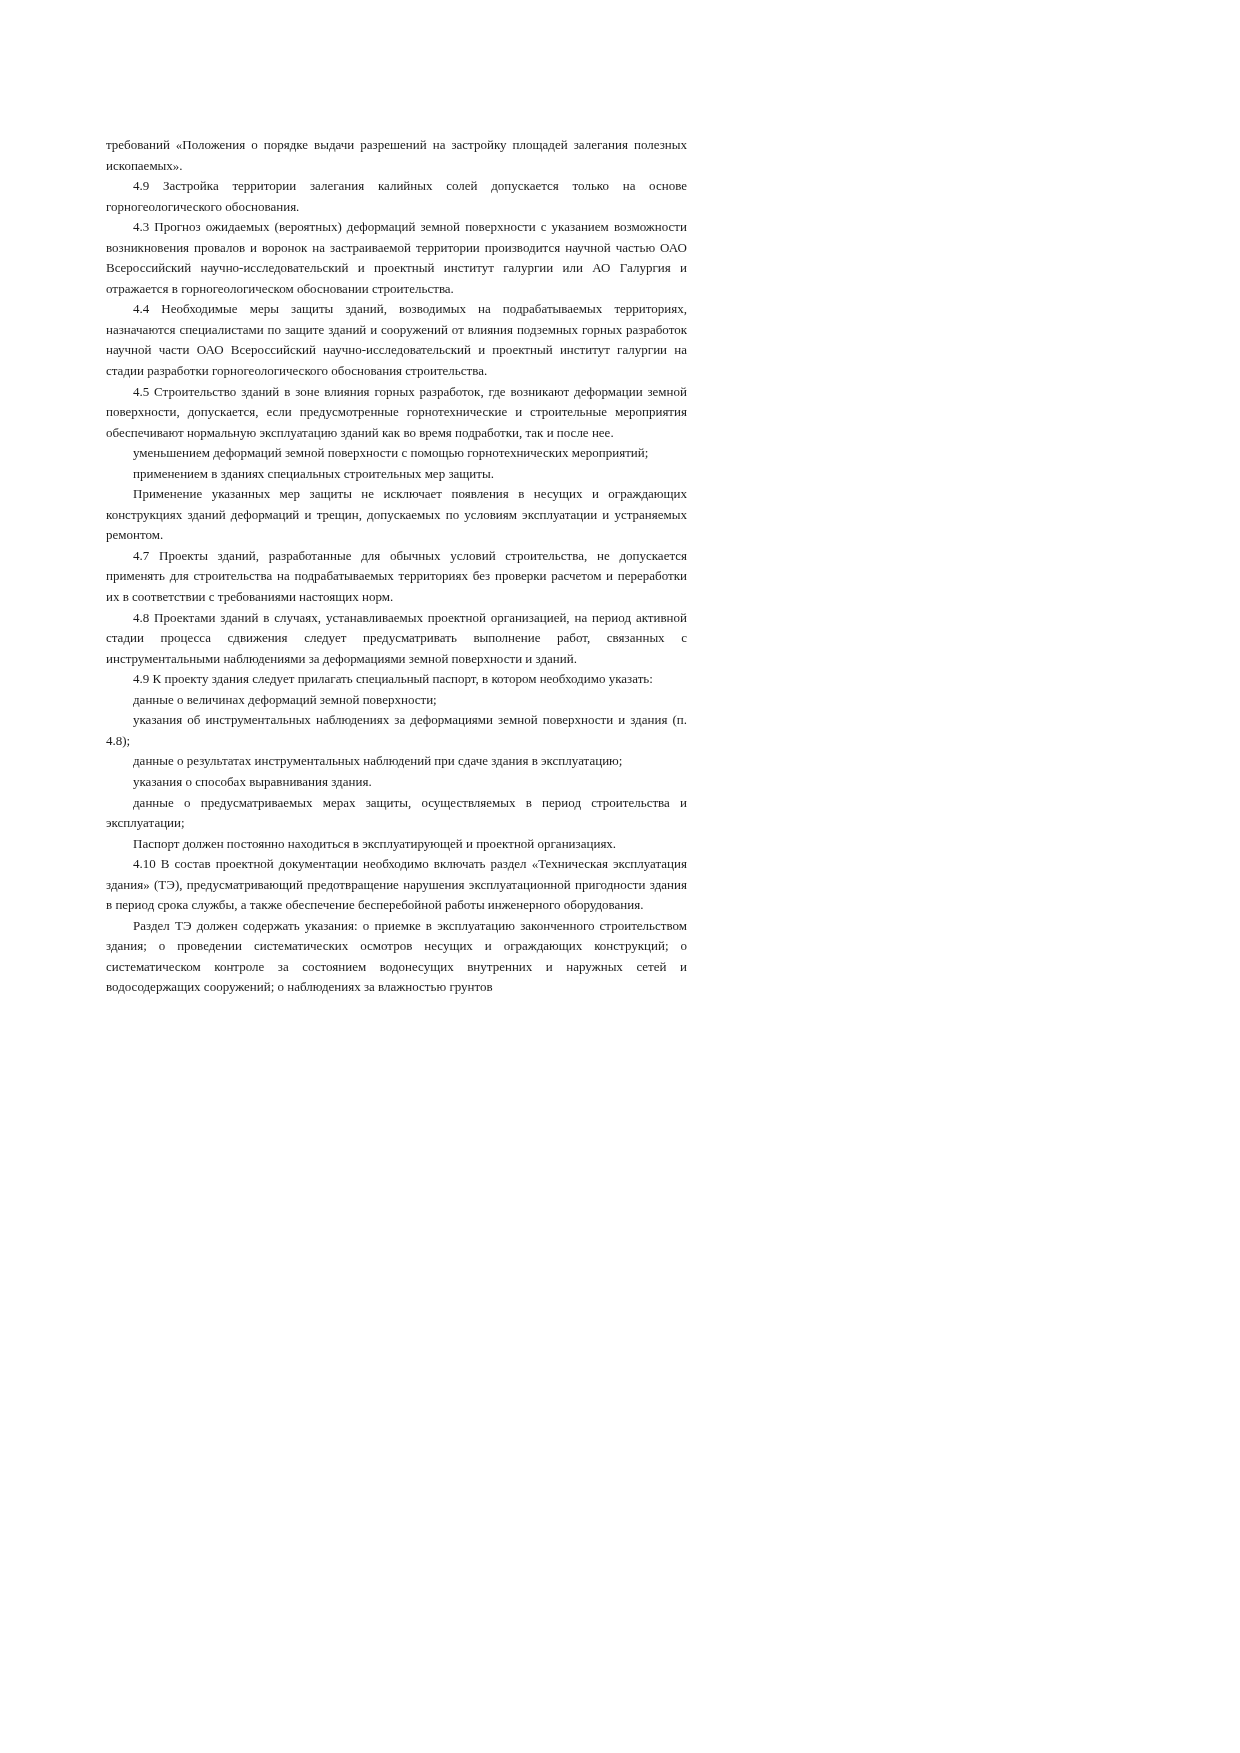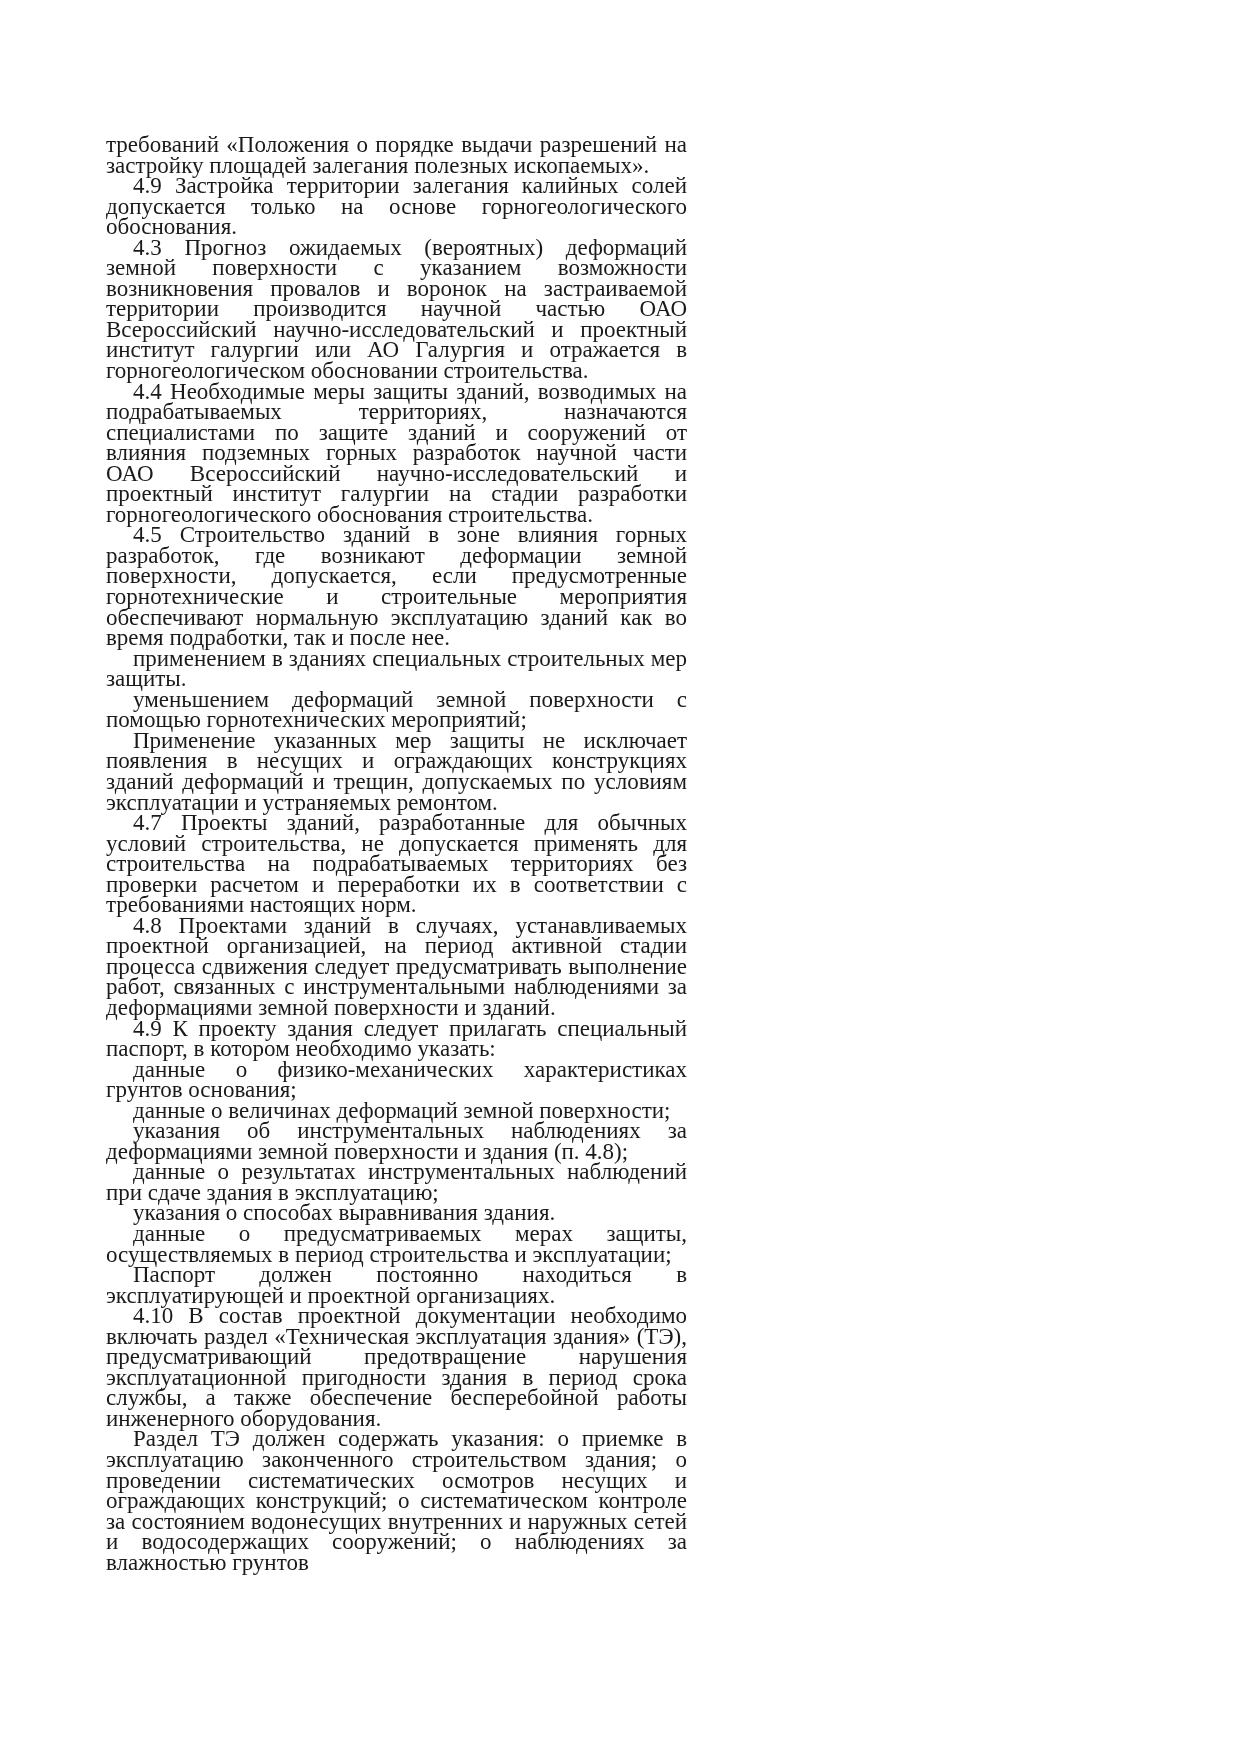--- a/index.html
+++ b/index.html
@@ -3,44 +3,43 @@
 <meta charset="utf-8">
 <style>
   html, body { margin: 0; padding: 0; background: #ffffff; }
   body { width: 1240px; height: 1753px; position: relative; overflow: hidden; }
   .page {
     position: absolute;
     left: 106px;
     top: 135px;
     width: 581px;
     font-family: "Liberation Serif", "DejaVu Serif", serif;
-    font-size: 23px;
+    font-size: 13px;
     line-height: 20.55px;
     color: #1a1a1a;
     text-align: justify;
   }
   .page p { margin: 0; text-indent: 27px; hyphens: none; }
   .page p.noindent { text-indent: 0; }
 </style>
 </head>
 <body>
 
 <div class="page">
   <p class="noindent">требований «Положения о порядке выдачи разрешений на застройку площадей залегания полезных ископаемых».</p>
   <p>4.9 Застройка территории залегания калийных солей допускается только на основе горногеологического обоснования.</p>
   <p>4.3 Прогноз ожидаемых (вероятных) деформаций земной поверхности с указанием возможности возникновения провалов и воронок на застраиваемой территории производится научной частью ОАО Всероссийский научно-исследовательский и проектный институт галургии или АО Галургия и отражается в горногеологическом обосновании строительства.</p>
   <p>4.4 Необходимые меры защиты зданий, возводимых на подрабатываемых территориях, назначаются специалистами по защите зданий и сооружений от влияния подземных горных разработок научной части ОАО Всероссийский научно-исследовательский и проектный институт галургии на стадии разработки горногеологического обоснования строительства.</p>
   <p>4.5 Строительство зданий в зоне влияния горных разработок, где возникают деформации земной поверхности, допускается, если предусмотренные горнотехнические и строительные мероприятия обеспечивают нормальную эксплуатацию зданий как во время подработки, так и после нее.</p>
+  <p>уменьшением деформаций земной поверхности с помощью горнотехнических мероприятий;</p>
   <p>применением в зданиях специальных строительных мер защиты.</p>
-  <p>уменьшением деформаций земной поверхности с помощью горнотехнических мероприятий;</p>
   <p>Применение указанных мер защиты не исключает появления в несущих и ограждающих конструкциях зданий деформаций и трещин, допускаемых по условиям эксплуатации и устраняемых ремонтом.</p>
   <p>4.7 Проекты зданий, разработанные для обычных условий строительства, не допускается применять для строительства на подрабатываемых территориях без проверки расчетом и переработки их в соответствии с требованиями настоящих норм.</p>
   <p>4.8 Проектами зданий в случаях, устанавливаемых проектной организацией, на период активной стадии процесса сдвижения следует предусматривать выполнение работ, связанных с инструментальными наблюдениями за деформациями земной поверхности и зданий.</p>
   <p>4.9 К проекту здания следует прилагать специальный паспорт, в котором необходимо указать:</p>
-  <p>данные о физико-механических характеристиках грунтов основания;</p>
   <p>данные о величинах деформаций земной поверхности;</p>
   <p>указания об инструментальных наблюдениях за деформациями земной поверхности и здания (п. 4.8);</p>
   <p>данные о результатах инструментальных наблюдений при сдаче здания в эксплуатацию;</p>
   <p>указания о способах выравнивания здания.</p>
   <p>данные о предусматриваемых мерах защиты, осуществляемых в период строительства и эксплуатации;</p>
   <p>Паспорт должен постоянно находиться в эксплуатирующей и проектной организациях.</p>
   <p>4.10 В состав проектной документации необходимо включать раздел «Техническая эксплуатация здания» (ТЭ), предусматривающий предотвращение нарушения эксплуатационной пригодности здания в период срока службы, а также обеспечение бесперебойной работы инженерного оборудования.</p>
   <p>Раздел ТЭ должен содержать указания: о приемке в эксплуатацию законченного строительством здания; о проведении систематических осмотров несущих и ограждающих конструкций; о систематическом контроле за состоянием водонесущих внутренних и наружных сетей и водосодержащих сооружений; о наблюдениях за влажностью грунтов</p>
 </div>
 

